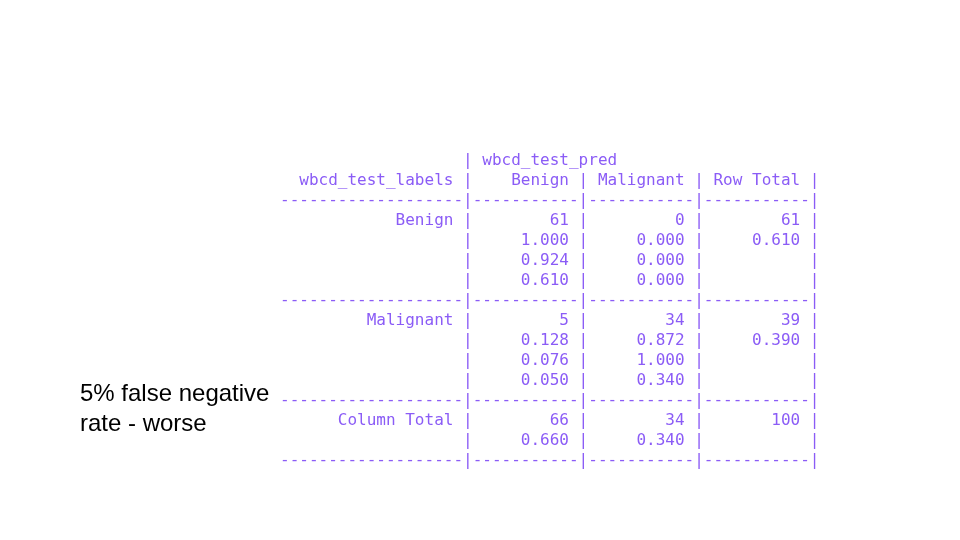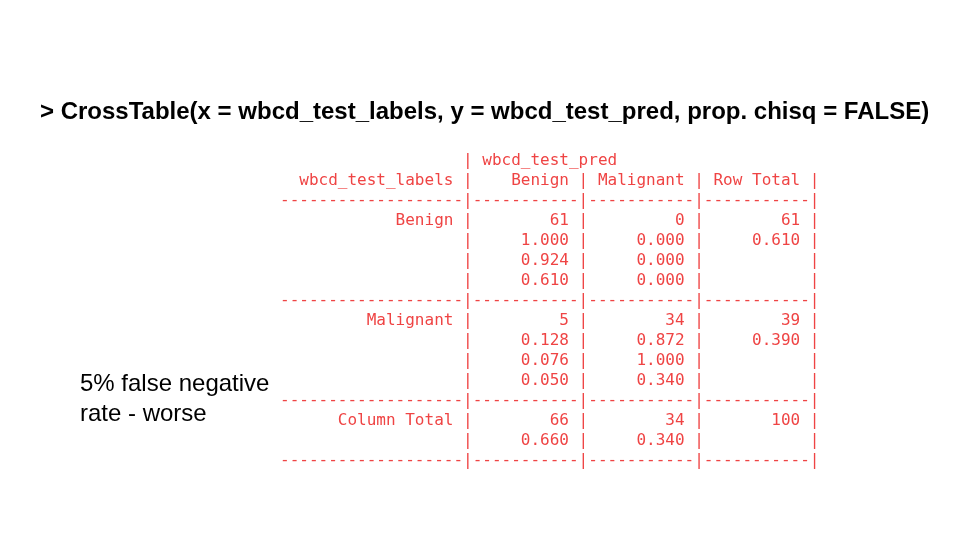--- a/index.html
+++ b/index.html
@@ -31,44 +31,43 @@
     left: 40px;
     top: 96px;
     right: 30px;
     font-size: 24px;
     font-weight: 700;
     line-height: 1.25;
   }
   .note {
     position: absolute;
     left: 80px;
-    top: 368px;
+    top: 378px;
     font-size: 24px;
     font-weight: 400;
     line-height: 1.25;
     width: 220px;
   }
   .crosstab {
     position: absolute;
     left: 280px;
     top: 150px;
     font-family: "Consolas", "Menlo", "DejaVu Sans Mono", monospace;
     font-size: 16px;
     line-height: 1.25;
     white-space: pre;
-    color: #ef4444;
+    color: #8b5cf6;
   }
 </style>
 </head>
 <body>
 
 <div class="slide">
 
 
-  <div class="code-line">&gt; CrossTable(x = wbcd_test_labels, y = wbcd_test_pred, prop. chisq = FALSE)</div>
 
   <div class="note">5% false negative rate - worse</div>
 
   <div class="crosstab"><span>                   | wbcd_test_pred</span>
 <span>  wbcd_test_labels |    Benign | Malignant | Row Total |</span>
 <span>-------------------|-----------|-----------|-----------|</span>
 <span>            Benign |        61 |         0 |        61 |</span>
 <span>                   |     1.000 |     0.000 |     0.610 |</span>
 <span>                   |     0.924 |     0.000 |           |</span>
 <span>                   |     0.610 |     0.000 |           |</span>

